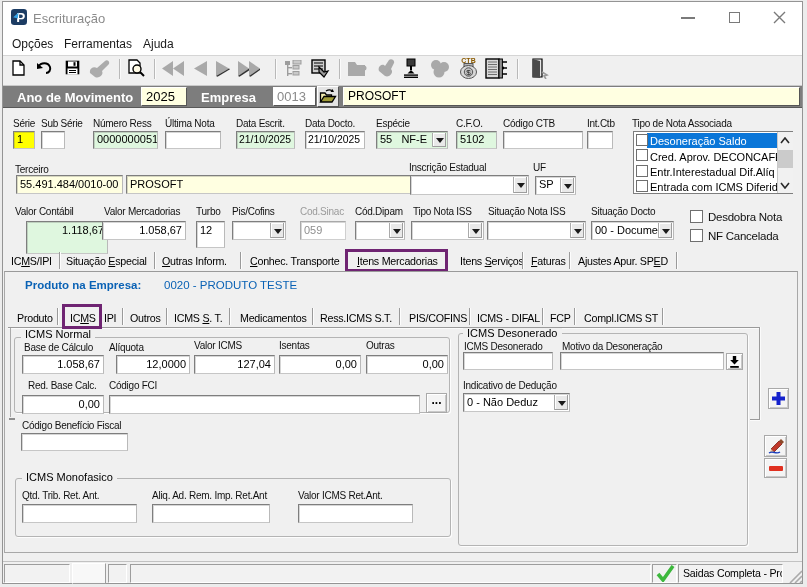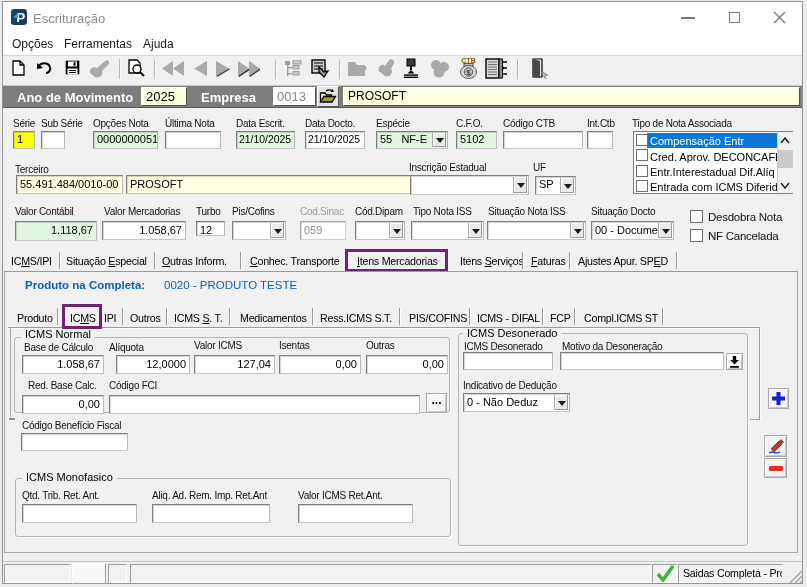--- a/index.html
+++ b/index.html
@@ -170,21 +170,21 @@
 <svg width="18" height="17" viewBox="0 0 18 17" style="margin:1px 0 0 1px">
  <path d="M7 3 Q10 1 13 2.5" fill="none" stroke="#000" stroke-width="1.2"></path>
  <path d="M13.5 1 L15 4 L11.5 4 Z" fill="#000"></path>
  <path d="M1.5 14 V5 h4.5 l1.5 2 h5 v2" fill="#f2ecae" stroke="#000" stroke-width="1.3"></path>
  <path d="M1.5 14 L5 8.5 h11.5 L13 14 Z" fill="#9f9b38" stroke="#000" stroke-width="1.3"></path>
 </svg></div>
 <div class="abs cream" style="left:343px;top:87px;width:457px;height:19px;border:1px solid #fff;border-right-color:#555;border-bottom-color:#555;font-size:12px;line-height:17px;padding:0 4px;color:#000">PROSOFT</div>
 
 <div class="lbl" style="left:13px;top:118px">Série</div>
 <div class="lbl" style="left:41px;top:118px">Sub Série</div>
-<div class="lbl" style="left:93px;top:118px">Opções Nota</div>
+<div class="lbl" style="left:93px;top:118px">Número Ress</div>
 <div class="lbl" style="left:165px;top:118px">Última Nota</div>
 <div class="lbl" style="left:236px;top:118px">Data Escrit.</div>
 <div class="lbl" style="left:305px;top:118px">Data Docto.</div>
 <div class="lbl" style="left:376px;top:118px">Espécie</div>
 <div class="lbl" style="left:456px;top:118px">C.F.O.</div>
 <div class="lbl" style="left:503px;top:118px">Código CTB</div>
 <div class="lbl" style="left:587px;top:118px">Int.Ctb</div>
 <div class="lbl" style="left:632px;top:118px">Tipo de Nota Associada</div>
 
 <div class="inp" style="left:13px;top:131px;width:22px;height:18px;background:#ffff00">1</div>
@@ -194,21 +194,21 @@
 <div class="inp green" style="left:236px;top:131px;width:59px;height:18px;font-size:10.4px;padding:0 2px">21/10/2025</div>
 <div class="inp" style="left:305px;top:131px;width:60px;height:18px;font-size:10.4px;padding:0 2px">21/10/2025</div>
 <div class="inp green combo" style="left:376px;top:131px;width:72px;height:18px">55&nbsp;&nbsp;&nbsp;NF-E<span class="arr"></span></div>
 <div class="inp green" style="left:456px;top:131px;width:41px;height:18px">5102</div>
 <div class="inp" style="left:503px;top:131px;width:80px;height:18px"></div>
 <div class="inp" style="left:587px;top:131px;width:26px;height:18px"></div>
 
 <div class="abs" style="left:633px;top:131px;width:160px;height:63px;background:#fff;border:1px solid #7e7e7e"></div>
 <div class="abs" style="left:647px;top:133px;width:130px;height:15px;background:#0a76d8"></div>
 <div class="cb" style="left:636px;top:134px;width:12px;height:12px"></div>
-<div class="abs" style="left:650px;top:135px;font-size:11px;color:#fff;white-space:nowrap">Compensação Entr</div>
+<div class="abs" style="left:650px;top:135px;font-size:11px;color:#fff;white-space:nowrap">Desoneração Saldo</div>
 <div class="cb" style="left:636px;top:149px;width:12px;height:12px"></div>
 <div class="abs" style="left:650px;top:151px;font-size:11px;color:#000;white-space:nowrap;width:127px;overflow:hidden">Cred. Aprov. DECONCAFÉ</div>
 <div class="cb" style="left:636px;top:165px;width:12px;height:12px"></div>
 <div class="abs" style="left:650px;top:166px;font-size:11px;color:#000;white-space:nowrap;width:132px;overflow:hidden">Entr.Interestadual Dif.Alíq</div>
 <div class="cb" style="left:636px;top:180px;width:12px;height:12px"></div>
 <div class="abs" style="left:650px;top:181px;font-size:11px;color:#000;white-space:nowrap;width:127px;overflow:hidden">Entrada com ICMS Diferido</div>
 
 <div class="abs" style="left:777px;top:132px;width:16px;height:61px;background:#f1f1f1;border-left:1px solid #c9c9c9"></div>
 <svg class="abs" style="left:780px;top:137px" width="10" height="7" viewBox="0 0 10 7">
     <path d="M1 6 L5 1 L9 6" fill="none" stroke="#2a2a2a" stroke-width="1.6"></path>
@@ -230,23 +230,23 @@
 
 <div class="lbl" style="left:15px;top:206px">Valor Contábil</div>
 <div class="lbl" style="left:104px;top:206px">Valor Mercadorias</div>
 <div class="lbl" style="left:196px;top:206px">Turbo</div>
 <div class="lbl" style="left:232px;top:206px">Pis/Cofins</div>
 <div class="lbl" style="left:300px;top:206px;color:#9b9b9b">Cod.Sinac</div>
 <div class="lbl" style="left:355px;top:206px">Cód.Dipam</div>
 <div class="lbl" style="left:413px;top:206px">Tipo Nota ISS</div>
 <div class="lbl" style="left:488px;top:206px">Situação Nota ISS</div>
 <div class="lbl" style="left:591px;top:206px">Situação Docto</div>
-<div class="inp green num" style="left:15px;top:221px;width:82px;height:20px;line-height:16px">1.118,67</div>
+<div class="inp green num" style="left:26px;top:221px;width:82px;height:33px;line-height:16px">1.118,67</div>
 <div class="inp num" style="left:102px;top:221px;width:84px;height:19px;line-height:16px">1.058,67</div>
-<div class="inp" style="left:196px;top:221px;width:29px;height:15px;line-height:16px">12</div>
+<div class="inp" style="left:196px;top:221px;width:29px;height:27px;line-height:16px">12</div>
 <div class="inp combo" style="left:232px;top:221px;width:54px;height:19px">
     <span class="arr"></span>
   </div>
 <div class="inp" style="left:300px;top:221px;width:46px;height:19px;line-height:16px;color:#8f8f8f;border-color:#a9a9a9 #cfcfcf #cfcfcf #a9a9a9">059</div>
 <div class="inp combo" style="left:355px;top:221px;width:50px;height:19px">
     <span class="arr"></span>
   </div>
 <div class="inp combo" style="left:411px;top:221px;width:73px;height:19px">
     <span class="arr"></span>
   </div>
@@ -269,21 +269,21 @@
 <div class="tabtxt" style="left:578px;top:255px">Ajustes Apur. SP<u>E</u>D</div>
 <div class="tsep" style="left:59px;top:252px;height:17px"></div>
 <div class="tsep" style="left:154px;top:252px;height:17px"></div>
 <div class="tsep" style="left:240px;top:252px;height:17px"></div>
 <div class="tsep" style="left:522px;top:252px;height:17px"></div>
 <div class="tsep" style="left:569px;top:252px;height:17px"></div>
 <div class="tsep" style="left:676px;top:252px;height:17px"></div>
 <div class="pbox" style="left:345px;top:249px;width:103px;height:23px"></div>
 <div class="abs" style="left:4px;top:271px;width:794px;height:282px;border:1px solid #a8a8a8;border-top-color:#9a9a9a;background:#f0f0f0"></div>
 
-<div class="abs" style="left:25px;top:279px;font-size:11.5px;font-weight:bold;color:#0a62b5">Produto na Completa:</div>
+<div class="abs" style="left:25px;top:279px;font-size:11.5px;font-weight:bold;color:#0a62b5">Produto na Empresa:</div>
 <div class="abs" style="left:164px;top:279px;font-size:11.5px;color:#0a62b5">0020 - PRODUTO TESTE</div>
 
 <div class="tabtxt" style="left:17px;top:312px">Produto</div>
 <div class="tabtxt" style="left:70px;top:312px">IC<u>M</u>S</div>
 <div class="tabtxt" style="left:104px;top:312px">IPI</div>
 <div class="tabtxt" style="left:130px;top:312px">Outros</div>
 <div class="tabtxt" style="left:174px;top:312px">ICMS <u>S</u>. T.</div>
 <div class="tabtxt" style="left:240px;top:312px">Medicamentos</div>
 <div class="tabtxt" style="left:320px;top:312px">Ress.ICMS S.T.</div>
 <div class="tabtxt" style="left:409px;top:312px">PIS/COFINS</div>

